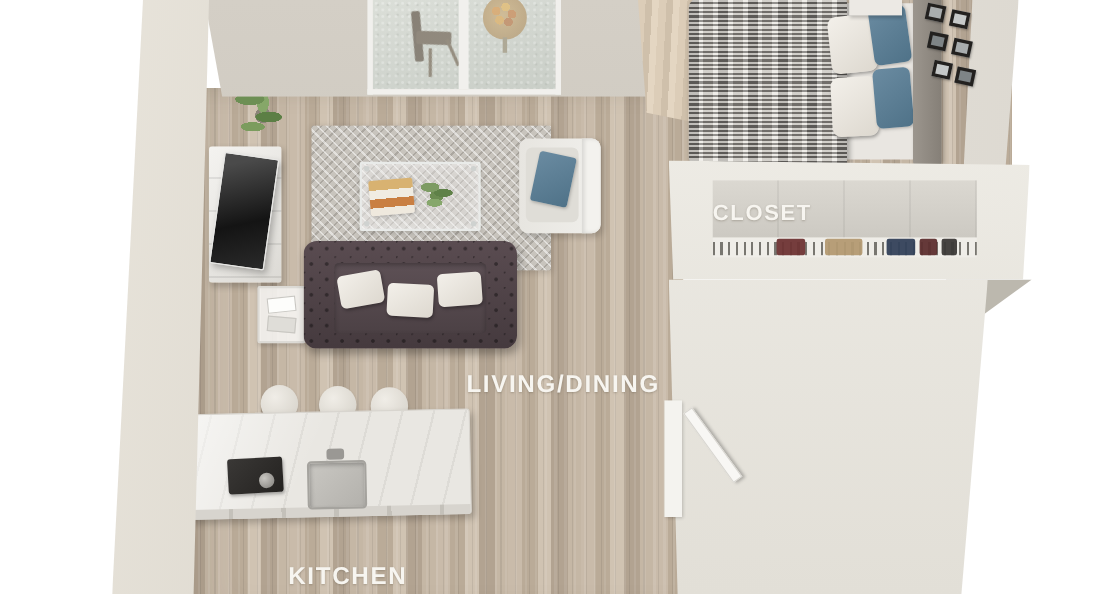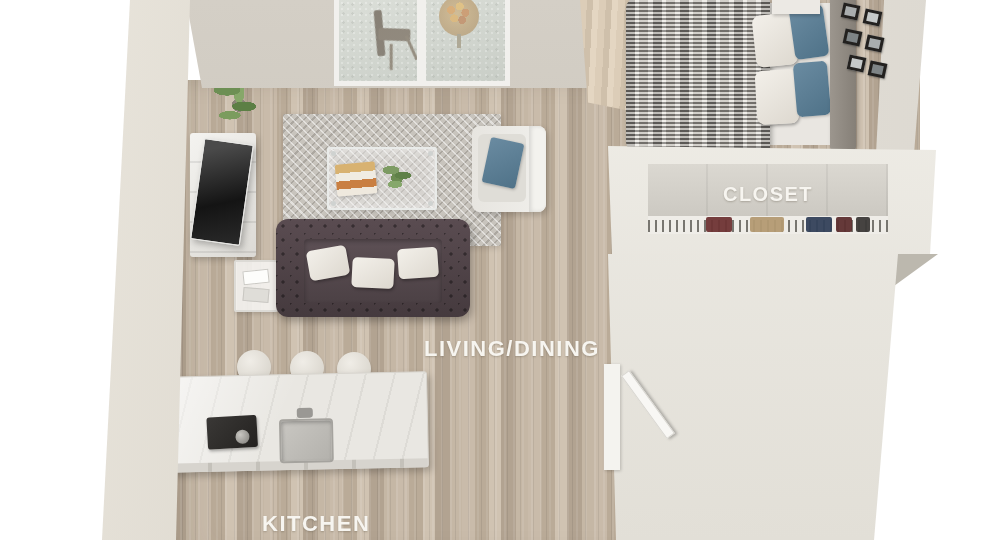--- a/index.html
+++ b/index.html
@@ -236,21 +236,21 @@
   .door-casing{left:604px;top:364px;width:16px;height:106px;background:#f4f3ef;box-shadow:1px 1px 3px rgba(0,0,0,.2);}
   .door-leaf{left:621px;top:376px;width:10px;height:78px;background:#f8f7f4;border:1px solid #d8d6d0;
     transform-origin:top left;transform:rotate(-36deg);box-shadow:2px 2px 3px rgba(0,0,0,.25);}
 
   
   .room-label{
     color:var(--label-text,#f7f5f0);font-weight:700;letter-spacing:1.5px;
     text-shadow:0 1px 2px rgba(95,85,70,.35);white-space:nowrap;}
   .lbl-living{left:424px;top:336px;font-size:22px;}
   .lbl-kitchen{left:262px;top:511px;font-size:22px;}
-  .lbl-closet{left:648px;top:183px;width:240px;text-align:center;font-size:20px;}
+  .lbl-closet{left:648px;top:183px;width:240px;text-align:left;font-size:20px;}
   .lbl-bath{left:28px;top:204px;font-size:20px;}
 </style>
 </head>
 <body>
 
 <div id="stage">
 
   <div class="wood floor-bedroom"></div>
   <div class="layer wood floor-main"></div>
 

